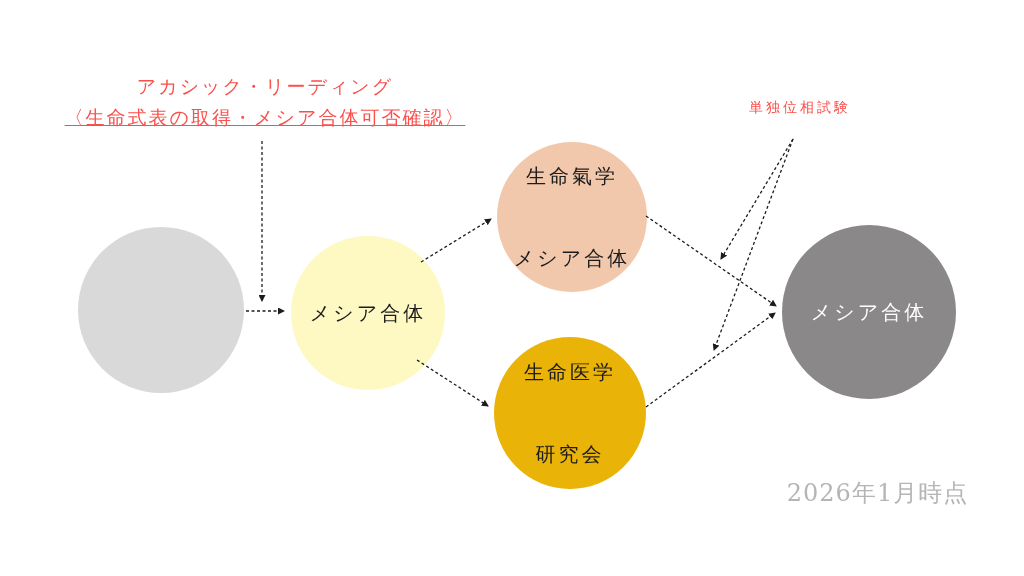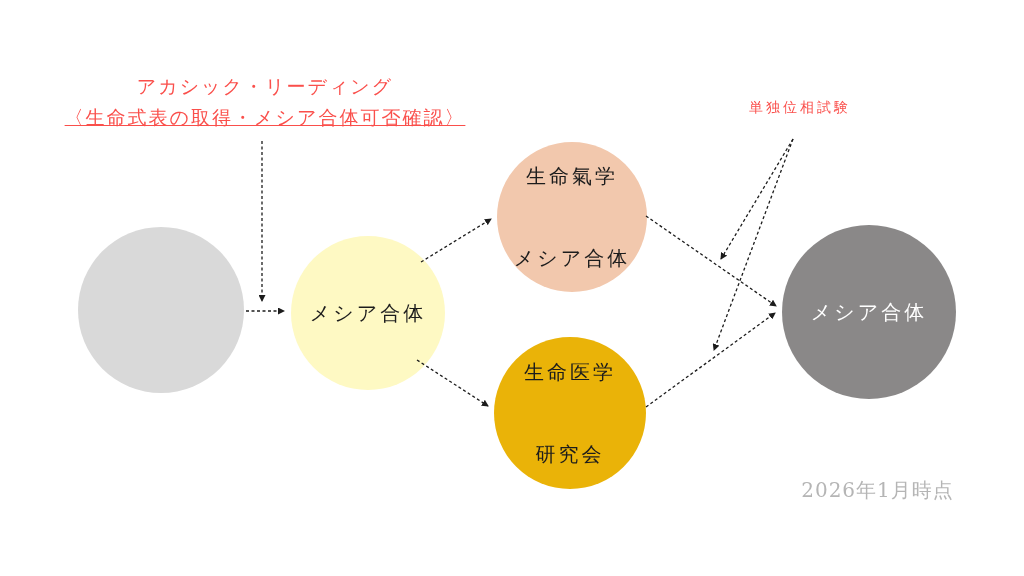--- a/index.html
+++ b/index.html
@@ -26,21 +26,21 @@
   #node-goal{left:782px;top:225px;width:174px;height:174px;}
 
   .annotation{position:absolute;text-align:center;}
   #annotation-akashic{left:35px;top:71px;width:460px;}
   #annotation-akashic div{
     font-size:19px;line-height:31px;letter-spacing:2px;white-space:nowrap;
   }
   #annotation-phase-test{left:710px;top:99px;width:180px;}
   #annotation-phase-test div{font-size:14px;letter-spacing:3px;white-space:nowrap;}
   #annotation-timestamp{left:770px;top:477px;width:215px;}
-  #annotation-timestamp div{font-size:20px;letter-spacing:1px;white-space:nowrap;}
+  #annotation-timestamp div{font-size:24px;letter-spacing:1px;white-space:nowrap;}
 
   #arrow-layer{position:absolute;left:0;top:0;pointer-events:none;}
   #arrow-layer line{stroke:#1c1c1c;stroke-width:1.3;stroke-dasharray:3 2.5;}
 </style>
 </head>
 <body>
 
 <div id="canvas">
 
   <div class="annotation" id="annotation-akashic">

